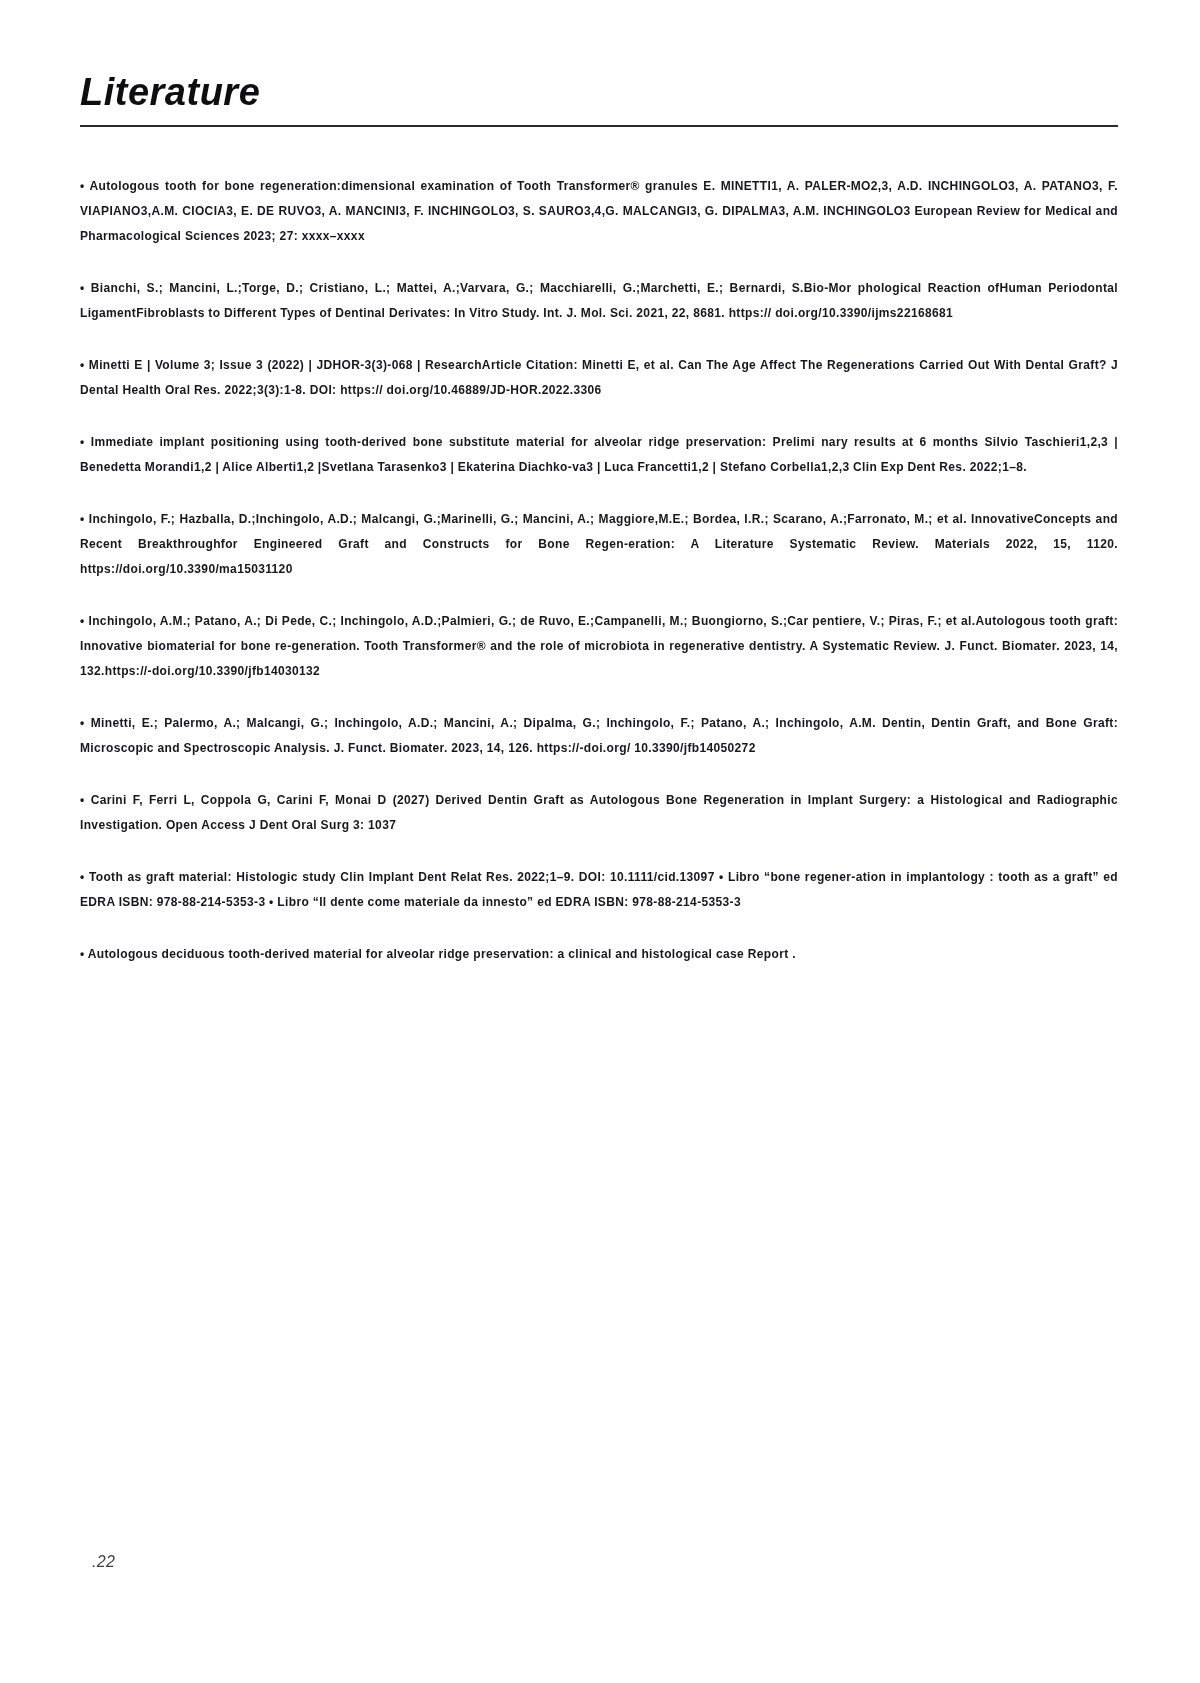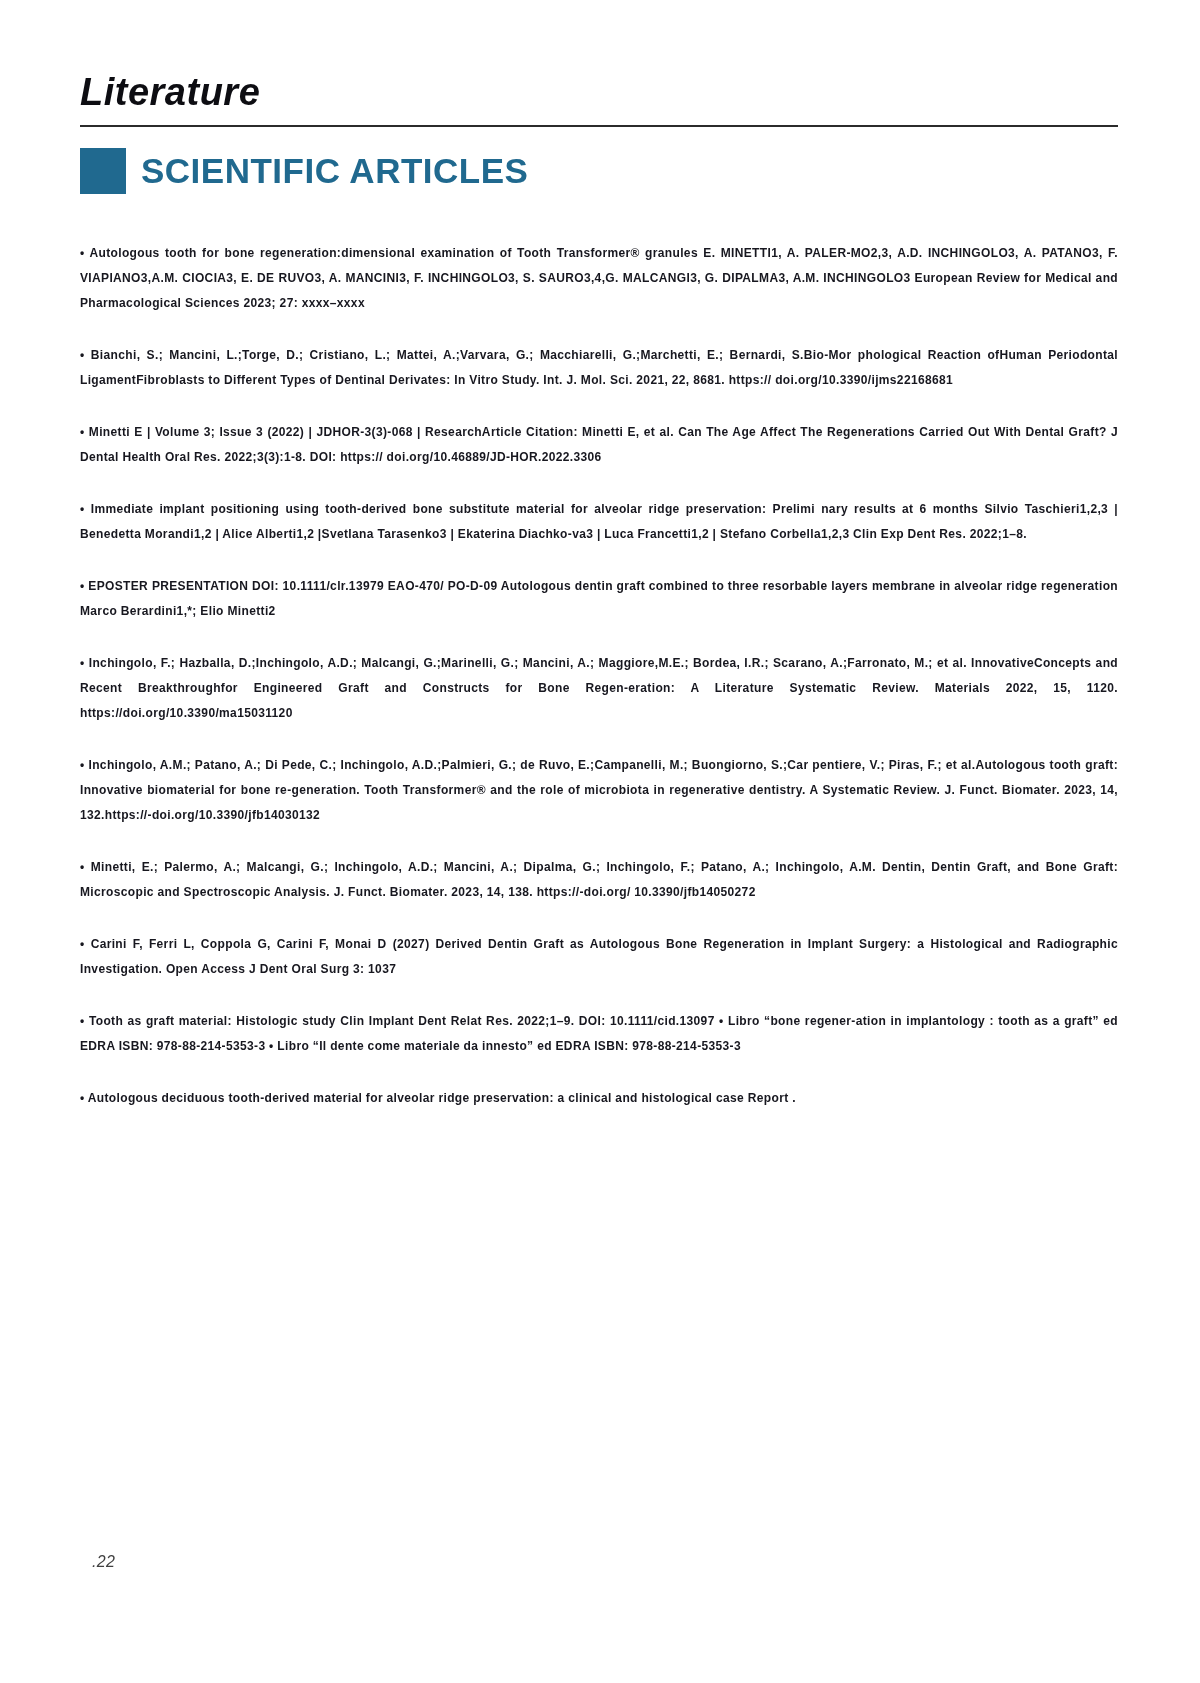--- a/index.html
+++ b/index.html
@@ -84,34 +84,29 @@
 </head>
 <body>
 
 <div class="page">
   <div class="content">
 
     <h1 class="doc-title">Literature</h1>
 
     <hr class="title-rule">
 
-    <div class="section-header">
-      <div class="section-square"></div>
-      <div class="section-title">SCIENTIFIC ARTICLES</div>
-    </div>
 
     <div class="references">
       <p class="reference">• Autologous tooth for bone regeneration:dimensional examination of Tooth Transformer® granules E. MINETTI1, A. PALER-MO2,3, A.D. INCHINGOLO3, A. PATANO3, F. VIAPIANO3,A.M. CIOCIA3, E. DE RUVO3, A. MANCINI3, F. INCHINGOLO3, S. SAURO3,4,G. MALCANGI3, G. DIPALMA3, A.M. INCHINGOLO3 European Review for Medical and Pharmacological Sciences 2023; 27: xxxx–xxxx</p>
       <p class="reference">• Bianchi, S.; Mancini, L.;Torge, D.; Cristiano, L.; Mattei, A.;Varvara, G.; Macchiarelli, G.;Marchetti, E.; Bernardi, S.Bio-Mor phological Reaction ofHuman Periodontal LigamentFibroblasts to Different Types of Dentinal Derivates: In Vitro Study. Int. J. Mol. Sci. 2021, 22, 8681. https:// doi.org/10.3390/ijms22168681</p>
       <p class="reference">• Minetti E | Volume 3; Issue 3 (2022) | JDHOR-3(3)-068 | ResearchArticle Citation: Minetti E, et al. Can The Age Affect The Regenerations Carried Out With Dental Graft? J Dental Health Oral Res. 2022;3(3):1-8. DOI: https:// doi.org/10.46889/JD-HOR.2022.3306</p>
       <p class="reference">• Immediate implant positioning using tooth-derived bone substitute material for alveolar ridge preservation: Prelimi nary results at 6 months Silvio Taschieri1,2,3 | Benedetta Morandi1,2 | Alice Alberti1,2 |Svetlana Tarasenko3 | Ekaterina Diachko-va3 | Luca Francetti1,2 | Stefano Corbella1,2,3 Clin Exp Dent Res. 2022;1–8.</p>
-      <p class="reference">• EPOSTER PRESENTATION DOI: 10.1111/clr.13979 EAO-470/ PO-D-09 Autologous dentin graft combined to three resorbable layers membrane in alveolar ridge regeneration Marco Berardini1,*; Elio Minetti2</p>
       <p class="reference">• Inchingolo, F.; Hazballa, D.;Inchingolo, A.D.; Malcangi, G.;Marinelli, G.; Mancini, A.; Maggiore,M.E.; Bordea, I.R.; Scarano, A.;Farronato, M.; et al. InnovativeConcepts and Recent Breakthroughfor Engineered Graft and Constructs for Bone Regen-eration: A Literature Systematic Review. Materials 2022, 15, 1120. https://doi.org/10.3390/ma15031120</p>
       <p class="reference">• Inchingolo, A.M.; Patano, A.; Di Pede, C.; Inchingolo, A.D.;Palmieri, G.; de Ruvo, E.;Campanelli, M.; Buongiorno, S.;Car pentiere, V.; Piras, F.; et al.Autologous tooth graft: Innovative biomaterial for bone re-generation. Tooth Transformer® and the role of microbiota in regenerative dentistry. A Systematic Review. J. Funct. Biomater. 2023, 14, 132.https://-doi.org/10.3390/jfb14030132</p>
-      <p class="reference">• Minetti, E.; Palermo, A.; Malcangi, G.; Inchingolo, A.D.; Mancini, A.; Dipalma, G.; Inchingolo, F.; Patano, A.; Inchingolo, A.M. Dentin, Dentin Graft, and Bone Graft: Microscopic and Spectroscopic Analysis. J. Funct. Biomater. 2023, 14, 138. https://-doi.org/ 10.3390/jfb14050272</p>
+      <p class="reference">• Minetti, E.; Palermo, A.; Malcangi, G.; Inchingolo, A.D.; Mancini, A.; Dipalma, G.; Inchingolo, F.; Patano, A.; Inchingolo, A.M. Dentin, Dentin Graft, and Bone Graft: Microscopic and Spectroscopic Analysis. J. Funct. Biomater. 2023, 14, 126. https://-doi.org/ 10.3390/jfb14050272</p>
       <p class="reference">• Carini F, Ferri L, Coppola G, Carini F, Monai D (2027) Derived Dentin Graft as Autologous Bone Regeneration in Implant Surgery: a Histological and Radiographic Investigation. Open Access J Dent Oral Surg 3: 1037</p>
       <p class="reference">• Tooth as graft material: Histologic study Clin Implant Dent Relat Res. 2022;1–9. DOI: 10.1111/cid.13097 • Libro “bone regener-ation in implantology : tooth as a graft” ed EDRA ISBN: 978-88-214-5353-3 • Libro “Il dente come materiale da innesto” ed EDRA ISBN: 978-88-214-5353-3</p>
       <p class="reference">• Autologous deciduous tooth-derived material for alveolar ridge preservation: a clinical and histological case Report .</p>
     </div>
 
   </div>
 
   <div class="page-number">.22</div>
 </div>
 

